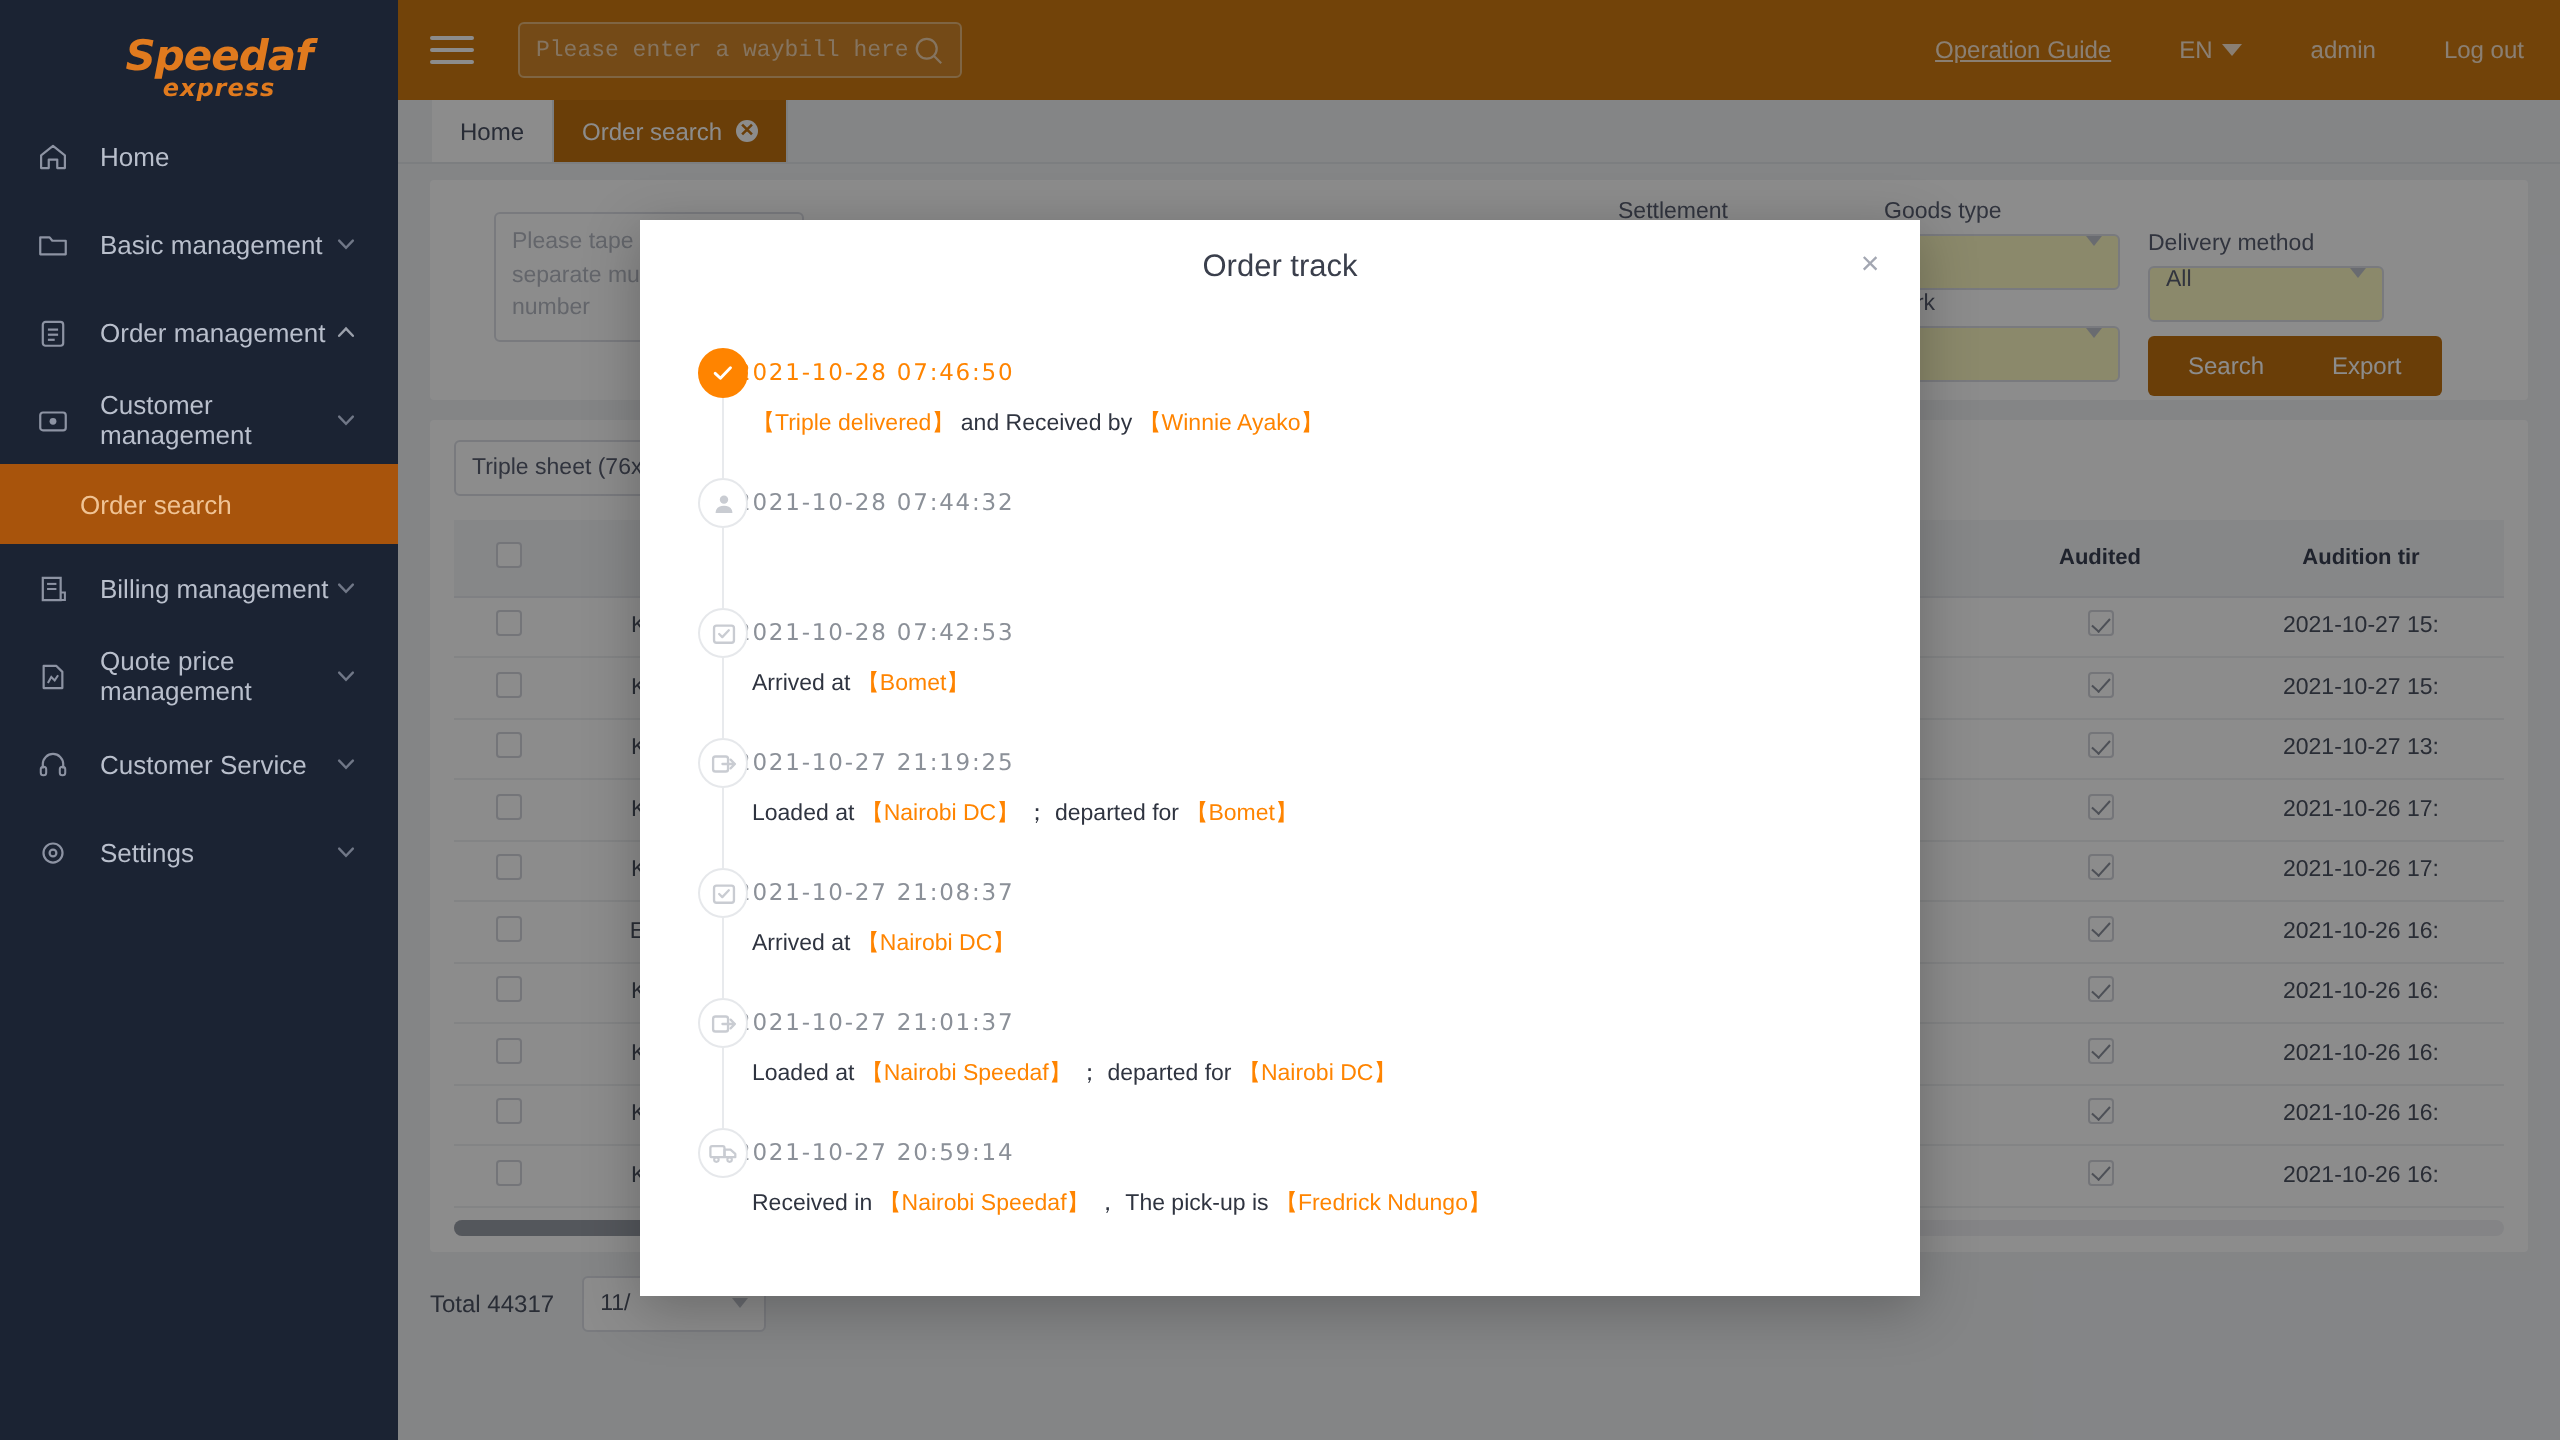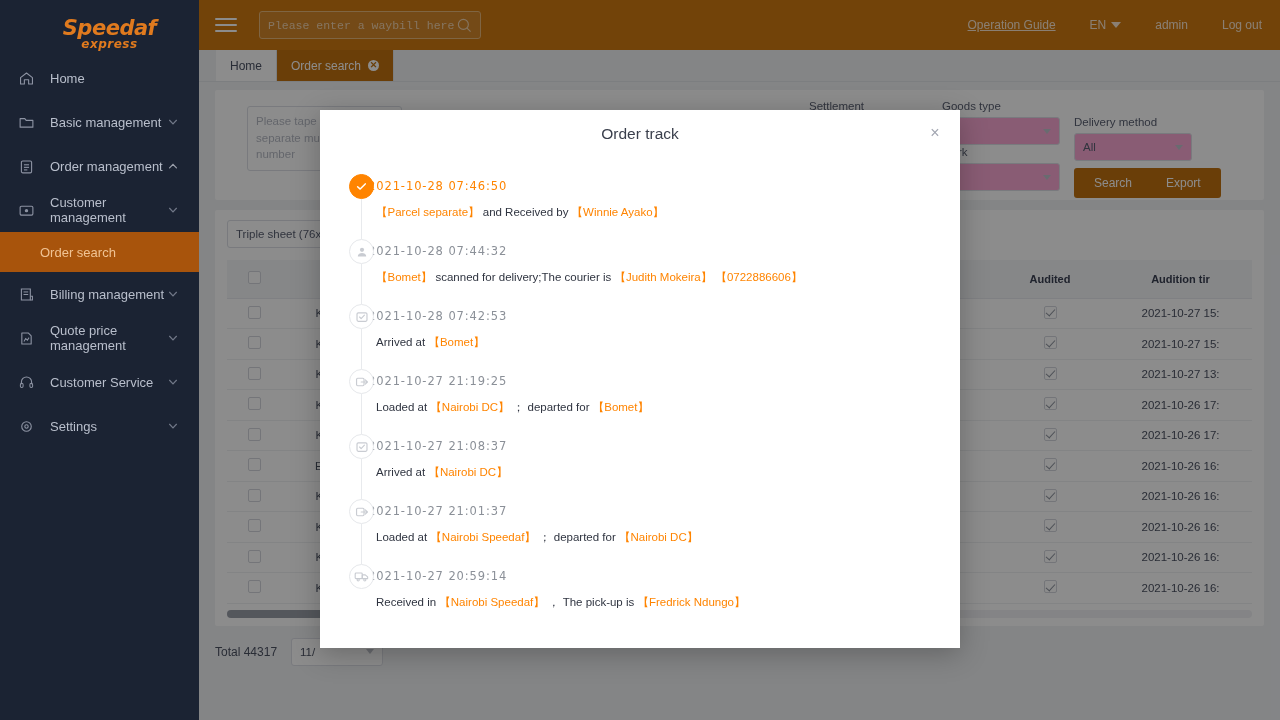--- a/index.html
+++ b/index.html
@@ -103,21 +103,21 @@
   .ftextarea {
     position:absolute; left: 32px; top: 16px;
     width: 155px; height: 65px;
     border: 1px solid #dcdfe6; border-radius: 3px; padding: 6px 8px;
     font-size: 11.5px; color: #b6bac4; line-height: 1.45;
   }
   .fgroup { position: absolute; font-size: 11.5px; color: #5a6072; }
   .flabel { margin-bottom: 5px; display:block; }
   .fselect {
     width: 118px; height: 28px; border: 1px solid #dcdfe6; border-radius: 3px;
-    background: #f9a8d4; display: flex; align-items: center; padding: 0 8px;
+    background: #fef9c3; display: flex; align-items: flex-start; padding: 0 8px;
     font-size: 11.5px; color: #5a6072; justify-content: space-between;
   }
   .chevdown { width: 0; height: 0; border-left:4px solid transparent;border-right:4px solid transparent;border-top:5px solid #c0c4cc;}
   .btn {
     height: 30px; padding: 0 20px; border: 0; border-radius: 3px;
     background: #c27210; color: #fff; font-size: 12px; cursor: pointer;
     font-family: "Liberation Sans", sans-serif;
   }
 
   .table-card {
@@ -553,34 +553,33 @@
     <div class="timeline">
         <div class="tl-item done">
           <div class="tl-line"></div>
           <div class="tl-node done">
             <svg width="13" height="13" viewBox="0 0 16 16">
               <path d="M3.2 8.2 L6.4 11.2 L12.6 4.8" fill="none" stroke="#fff" stroke-width="1.8" stroke-linecap="round" stroke-linejoin="round"></path>
             </svg>
           </div>
           <div class="tl-body">
             <div class="tl-time">2021-10-28 07:46:50</div>
-            <div class="tl-desc"><span class="hl">【Parcel separate】</span><span>  and Received by </span><span class="hl">【Winnie Ayako】</span></div>
+            <div class="tl-desc"><span class="hl">【Triple delivered】</span><span>  and Received by </span><span class="hl">【Winnie Ayako】</span></div>
           </div>
         </div>
         <div class="tl-item">
           <div class="tl-line"></div>
           <div class="tl-node">
             <svg width="14" height="14" viewBox="0 0 18 18">
               <circle cx="9" cy="6.2" r="2.7" fill="#c9ccd2"></circle>
               <path d="M3.6 14.8 C3.6 11.6 6 10.2 9 10.2 C12 10.2 14.4 11.6 14.4 14.8 Z" fill="#c9ccd2"></path>
             </svg>
           </div>
           <div class="tl-body">
             <div class="tl-time">2021-10-28 07:44:32</div>
-            <div class="tl-desc"><span class="hl">【Bomet】</span><span>  scanned for delivery;The courier is </span><span class="hl">【Judith Mokeira】</span><span>   </span><span class="hl">【0722886606】</span></div>
           </div>
         </div>
         <div class="tl-item">
           <div class="tl-line"></div>
           <div class="tl-node">
             <svg width="14" height="14" viewBox="0 0 18 18">
               <rect x="2.6" y="3.6" width="12.8" height="11" rx="1.6" fill="none" stroke="#c9ccd2" stroke-width="1.5"></rect>
               <path d="M5.9 9 L7.9 11 L12.1 6.6" fill="none" stroke="#c9ccd2" stroke-width="1.5" stroke-linecap="round" stroke-linejoin="round"></path>
             </svg>
           </div>

